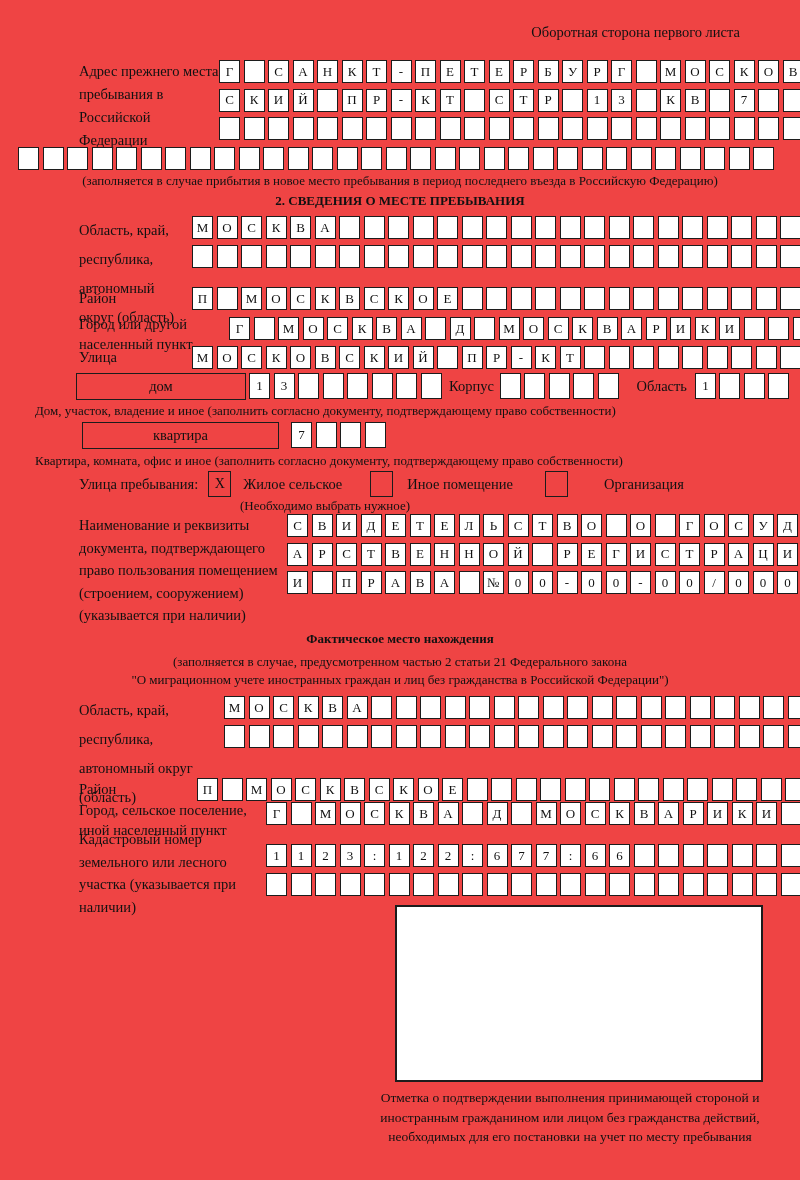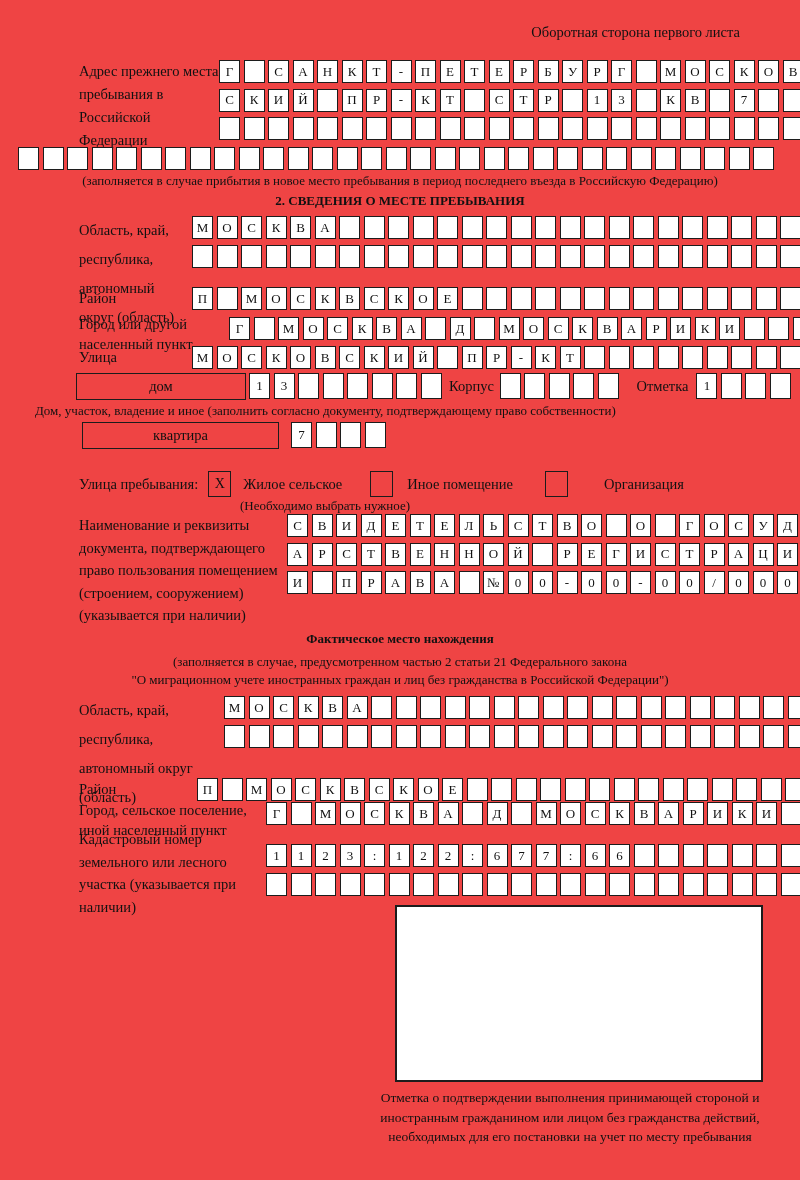--- a/index.html
+++ b/index.html
@@ -332,39 +332,40 @@
         <span class="cell"></span>
       </div>
     <div class="inline-label" style="margin:0 6px 0 4px;">Корпус</div>
     <div class="cells">
         <span class="cell"></span>
         <span class="cell"></span>
         <span class="cell"></span>
         <span class="cell"></span>
         <span class="cell"></span>
       </div>
-    <div class="inline-label" style="margin:0 8px 0 14px;">Отметка</div>
+    <div class="inline-label" style="margin:0 8px 0 14px;">Область</div>
     <div class="cells">
         <span class="cell">1</span>
         <span class="cell"></span>
         <span class="cell"></span>
         <span class="cell"></span>
       </div>
   </div>
   <div class="abs caption" style="top:403px; left:35px;">Дом, участок, владение и иное (заполнить согласно документу, подтверждающему право собственности)</div>
 
   <div class="abs frow apt-row" style="top:422px; left:38px;">
     <div class="wide-box" style="width:197px; margin-right:12px;">квартира</div>
     <div class="cells">
         <span class="cell">7</span>
         <span class="cell"></span>
         <span class="cell"></span>
         <span class="cell"></span>
       </div>
   </div>
+  <div class="abs caption" style="top:453px; left:35px;">Квартира, комната, офис и иное (заполнить согласно документу, подтверждающему право собственности)</div>
 
   <div class="abs frow" style="top:471px; left:35px;">
     <div class="stay-label" style="margin-right:10px;">Улица пребывания:</div>
     <div class="checkbox">X</div>
     <div class="stay-label" style="margin:0 28px 0 12px;">Жилое сельское</div>
     <div class="checkbox"></div>
     <div class="stay-label" style="margin:0 32px 0 14px;">Иное помещение</div>
     <div class="checkbox"></div>
     <div class="stay-label" style="margin-left:36px;">Организация</div>
   </div>

